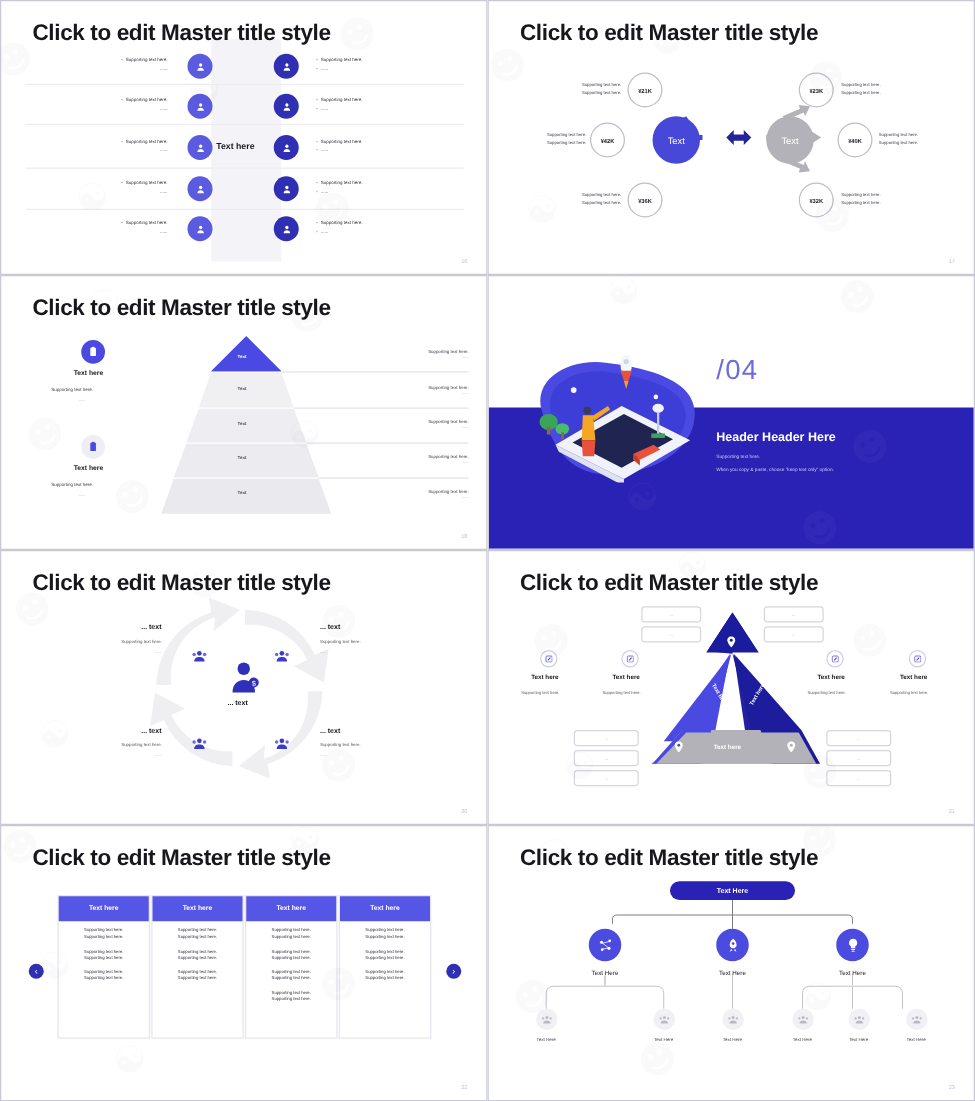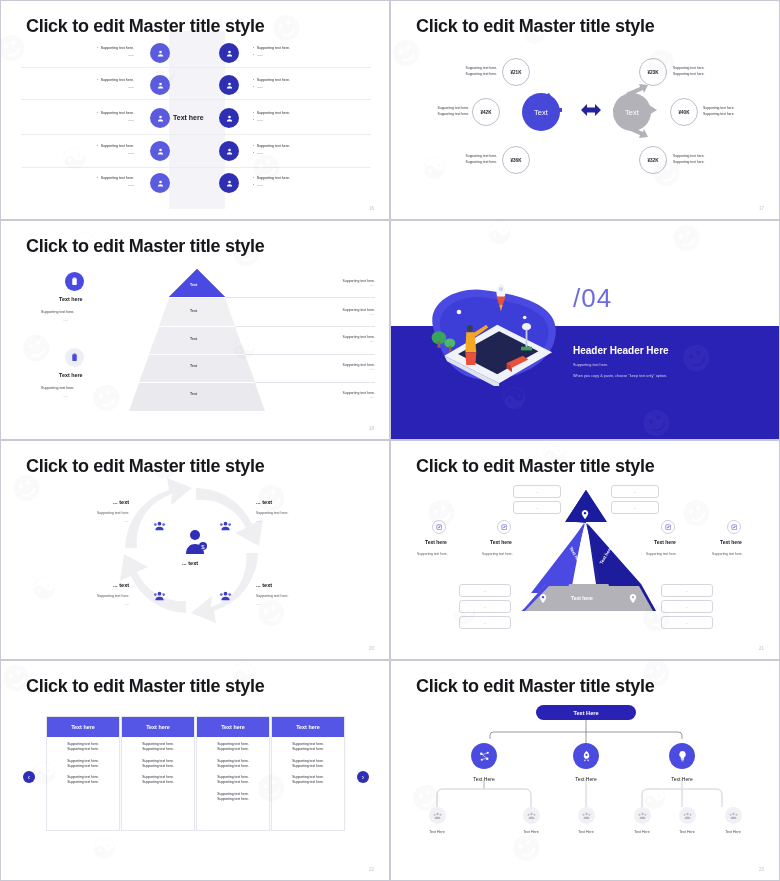--- a/index.html
+++ b/index.html
@@ -82,21 +82,21 @@
   .s2-lab { position:absolute; font-size:3.4px; color:#3a3a46; line-height:1.9; white-space:nowrap; }
   .pyr-line { position:absolute; height:.7px; background:#e4e4ec; }
   .pyr-lab { position:absolute; font-size:3.5px; color:#3a3a46; text-align:right; white-space:nowrap; }
   .pyr-t { position:absolute; font-size:3.6px; color:#4c4c5a; font-weight:600; }
   .s3-ic { position:absolute; width:19px;height:19px;border-radius:50%; display:flex;align-items:center;justify-content:center; }
   .s3-ic svg{width:9px;height:9px;}
   .s3-h { position:absolute; font-size:5.4px; font-weight:700; color:#17171c; }
 
   
   .s4-bottom { position:absolute; left:0; right:0; bottom:0; height:113px; background:#2a21b5; }
-  .s4-num { position:absolute; left:182px; top:62px; font-size:26px; color:#6c6ce0; font-weight:400; letter-spacing:1px; }
+  .s4-num { position:absolute; left:182px; top:62px; font-size:22px; color:#6c6ce0; font-weight:400; letter-spacing:1px; }
   .s4-h { position:absolute; left:182px; top:124px; font-size:10px; font-weight:700; color:#fff; }
   .s4-s1 { position:absolute; left:182px; top:142px; font-size:3.8px; color:#cfcff2; }
   .s4-s2 { position:absolute; left:182px; top:153px; font-size:3.8px; color:#cfcff2; }
   .s4-blob { position:absolute; left:24px; top:60px; width:150px; height:105px; }
 
   
   .s5-h { position:absolute; font-size:5.6px; font-weight:700; color:#15151c; white-space:nowrap;}
   .s5-s { position:absolute; font-size:3.5px; color:#55555f; white-space:nowrap;}
   .s5-node { position:absolute; }
   .s5-node svg { width:13px; height:11px; }

